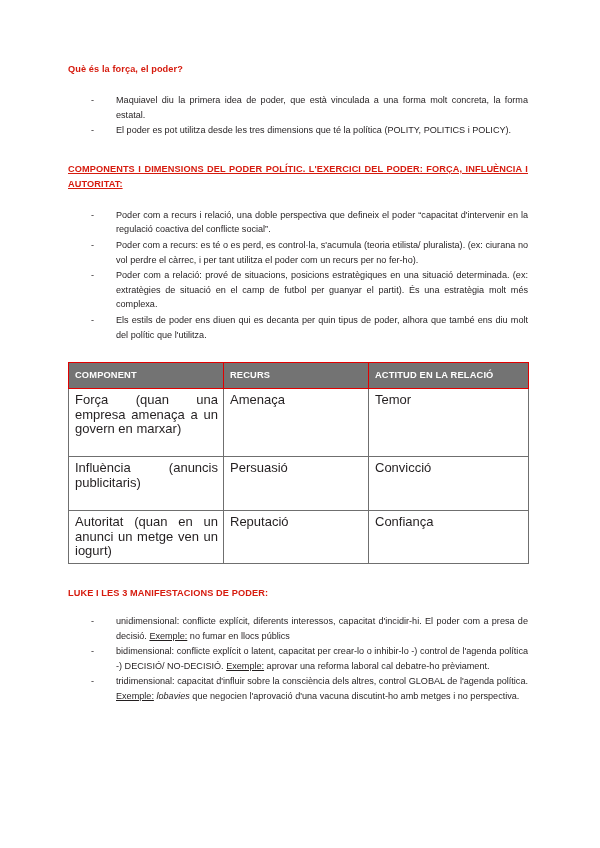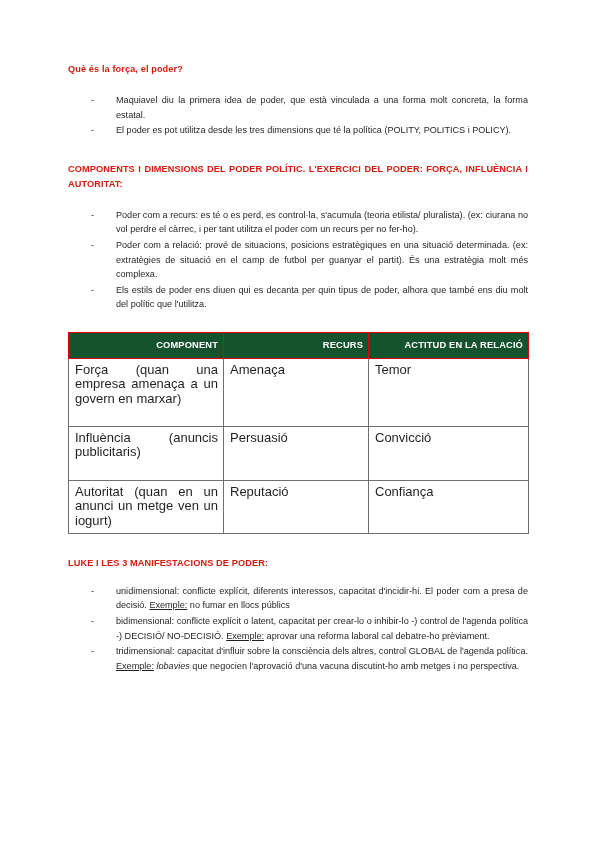--- a/index.html
+++ b/index.html
@@ -41,20 +41,21 @@
   .h-red.justify {
     text-align: justify;
     text-align-last: left;
   }
   .h-title {
     margin-bottom: 16px;
   }
   .h-section {
     margin-top: 24px;
     margin-bottom: 16px;
+    text-decoration: underline;
   }
   .h-section2 {
     margin-top: 22px;
     margin-bottom: 13px;
   }
   .h-final {
     margin-top: 26px;
   }
 
   
@@ -93,24 +94,24 @@
   }
   table.comp-table th,
   table.comp-table td {
     border: 1px solid #6f6f6f;
     vertical-align: top;
     padding: 4px 5px 5px 6px;
     font-size: 13px;
     line-height: 14.2px;
   }
   table.comp-table th {
-    background: #14532d;
+    background: #737373;
     color: #ffffff;
     font-weight: bold;
-    text-align: right;
+    text-align: left;
     letter-spacing: 0.15px;
     border-color: #E00000;
     padding-top: 5px;
     padding-bottom: 6px;
     font-size: 9.3px;
   }
   table.comp-table td {
     color: #231f20;
   }
   td.just {
@@ -133,20 +134,21 @@
     <p class="h-red h-title">Què és la força, el poder?</p>
 
     <ul class="dashlist">
       <li>Maquiavel diu la primera idea de poder, que està vinculada a una forma molt concreta, la forma estatal.</li>
       <li>El poder es pot utilitza desde les tres dimensions que té la política (POLITY, POLITICS i POLICY).</li>
     </ul>
 
     <p class="h-red h-section justify">COMPONENTS I DIMENSIONS DEL PODER POLÍTIC. L'EXERCICI DEL PODER: FORÇA, INFLUÈNCIA I AUTORITAT:</p>
 
     <ul class="dashlist">
+      <li>Poder com a recurs i relació, una doble perspectiva que defineix el poder “capacitat d'intervenir en la regulació coactiva del conflicte social”.</li>
       <li>Poder com a recurs: es té o es perd, es control·la, s'acumula (teoria etilista/ pluralista). (ex: ciurana no vol perdre el càrrec, i per tant utilitza el poder com un recurs per no fer-ho).</li>
       <li>Poder com a relació: prové de situacions, posicions estratègiques en una situació determinada. (ex: extratègies de situació en el camp de futbol per guanyar el partit). És una estratègia molt més complexa.</li>
       <li>Els estils de poder ens diuen qui es decanta per quin tipus de poder, alhora que també ens diu molt del polític que l'utilitza.</li>
     </ul>
 
     <table class="comp-table">
       <colgroup>
         <col class="col-1">
           <col class="col-2">
           <col class="col-3">

